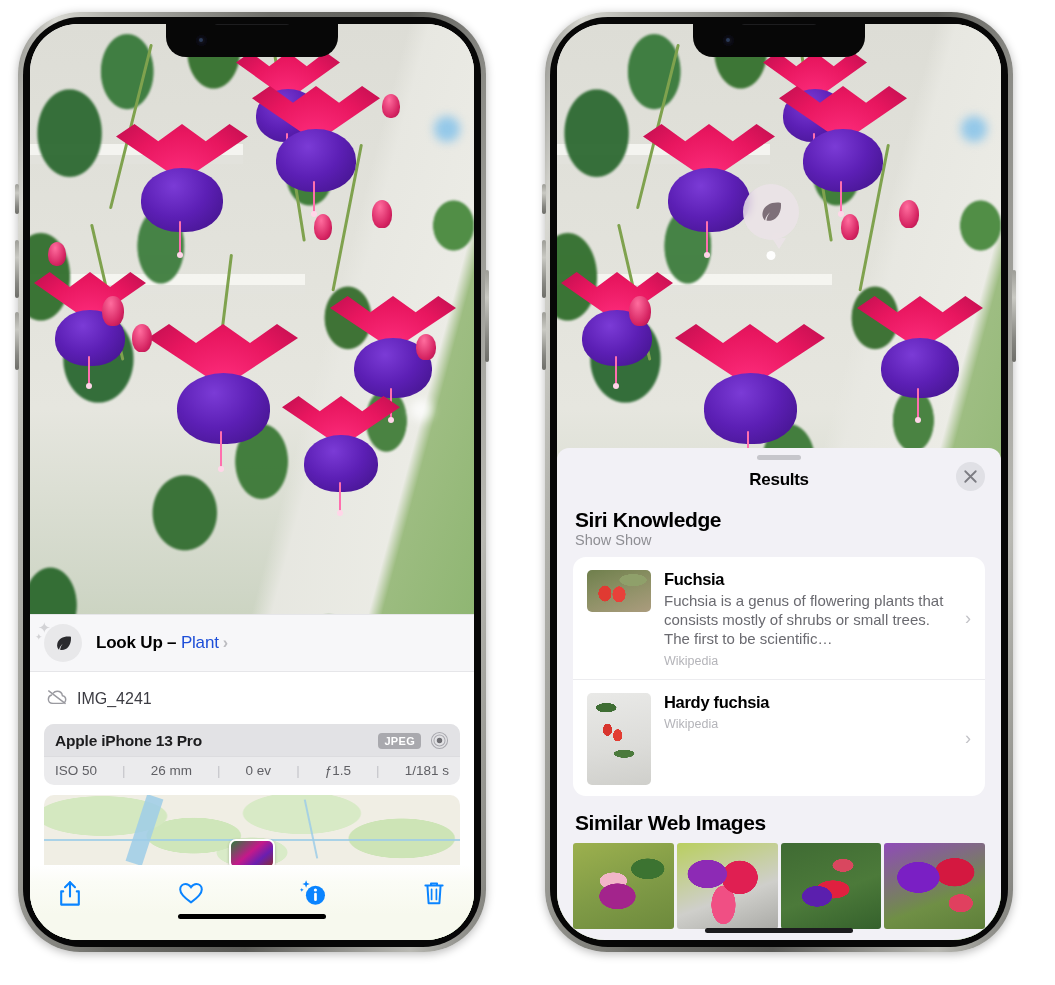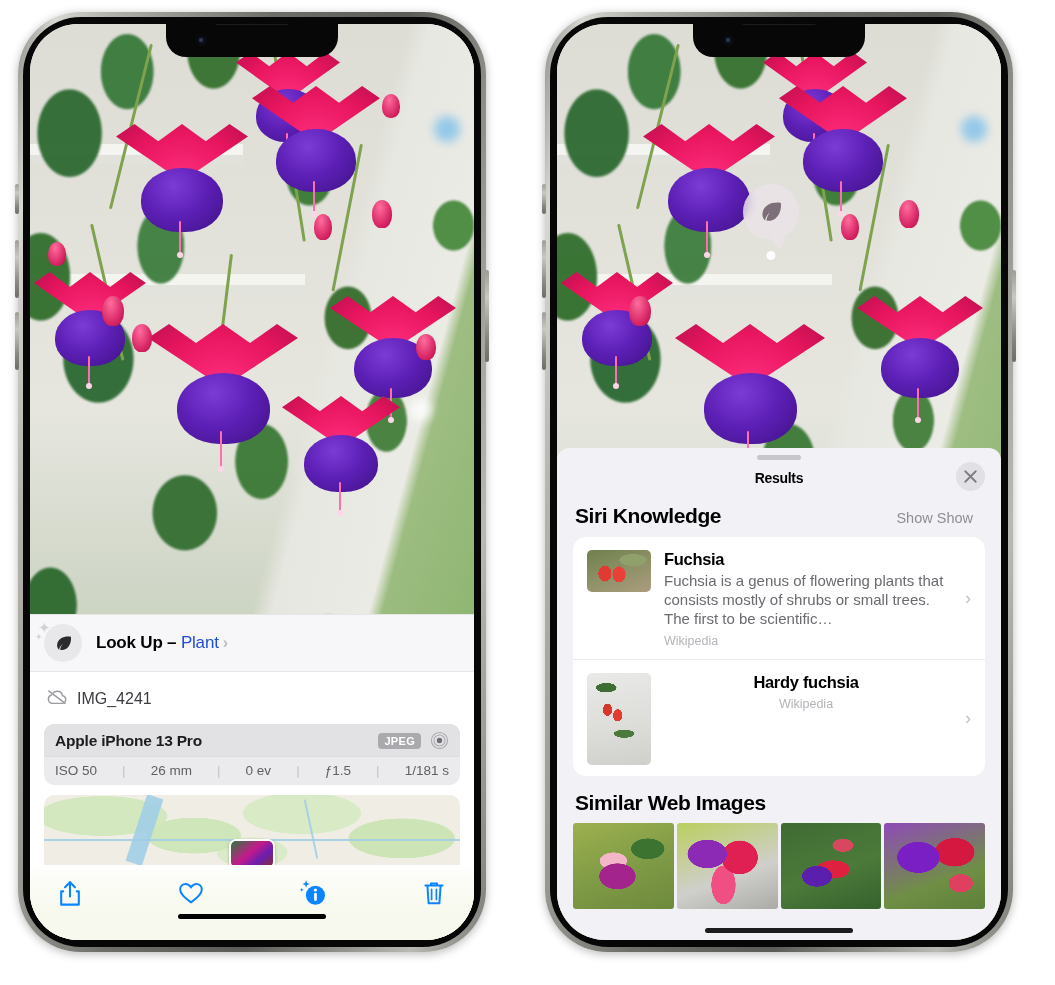--- a/index.html
+++ b/index.html
@@ -265,37 +265,38 @@
     position:absolute; left:0; right:0; bottom:0; z-index:20;
     background:#f2f1f6;
     display:flex; flex-direction:column;
     border-top-left-radius: 12px; border-top-right-radius: 12px;
   }
   .grabber { width:44px; height:5px; border-radius:3px; background:#c6c6cb; margin: 7px auto 0 auto; }
   .results-head {
     position:relative; display:flex; align-items:center; justify-content:center;
     padding: 10px 0 12px 0;
   }
-  .results-title { font-size:14px; font-weight:700; color:#000; letter-spacing:-.3px; }
+  .results-title { font-size:17px; font-weight:700; color:#000; letter-spacing:-.3px; }
   .close-btn {
     position:absolute; right:16px; top:2px;
     width:29px; height:29px; border-radius:50%;
     background:#e0e0e5; display:flex; align-items:center; justify-content:center;
   }
   .section-head {
     display:flex; align-items:baseline; justify-content:space-between;
     padding: 6px 28px 9px 18px;
+    flex-direction: column;
   }
   .section-title { font-size:21px; font-weight:700; color:#000; letter-spacing:-.4px; }
   .show-more { font-size:14.5px; color:#8e8e93; }
   .knowledge-card {
     margin: 0 16px; background:#fff; border-radius:13px; overflow:hidden;
   }
   .kn-item { display:flex; gap:13px; padding: 13px 14px 11px 14px; align-items:flex-start; }
-  .kn-item + .kn-item { border-top:1px solid #ececef;text-align:center; }
+  .kn-item + .kn-item { border-top:1px solid #ececef; }
   .kn-thumb { flex:none; border-radius:5px; overflow:hidden; position:relative; }
   .kn-thumb.t1 {
     width:64px; height:42px;
     background:
       radial-gradient(ellipse 14% 26% at 28% 56%, #e03a32 0%, #e03a32 72%, transparent 74%),
       radial-gradient(ellipse 14% 26% at 50% 58%, #e8413a 0%, #e8413a 72%, transparent 74%),
       radial-gradient(ellipse 30% 20% at 72% 24%, #8fa06a 0%, #8fa06a 70%, transparent 72%),
       linear-gradient(160deg,#6f7f4c 0%, #8a8f63 45%, #ab9c7e 100%);
   }
   .kn-thumb.t2 {

